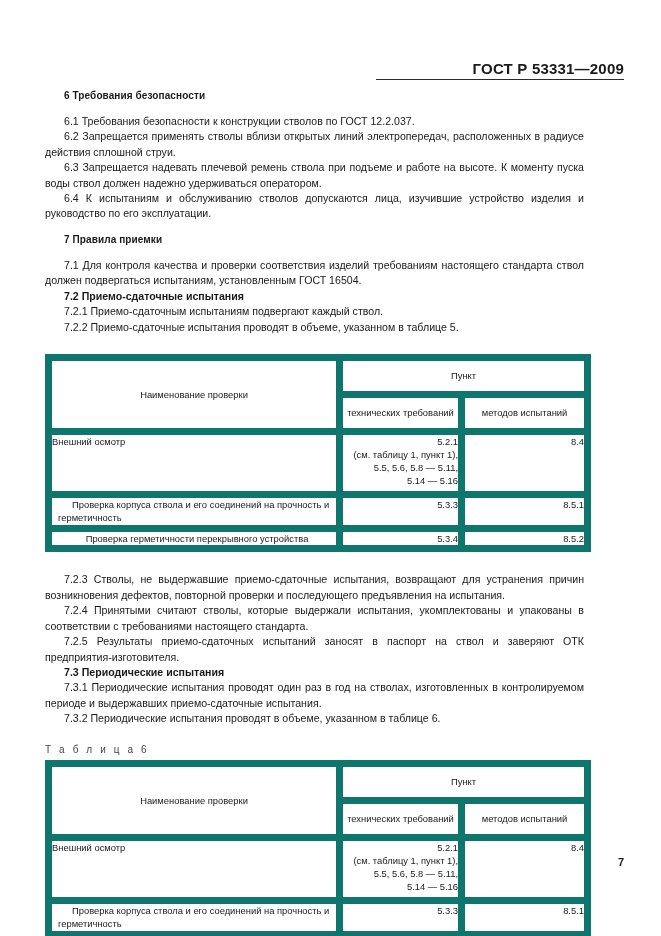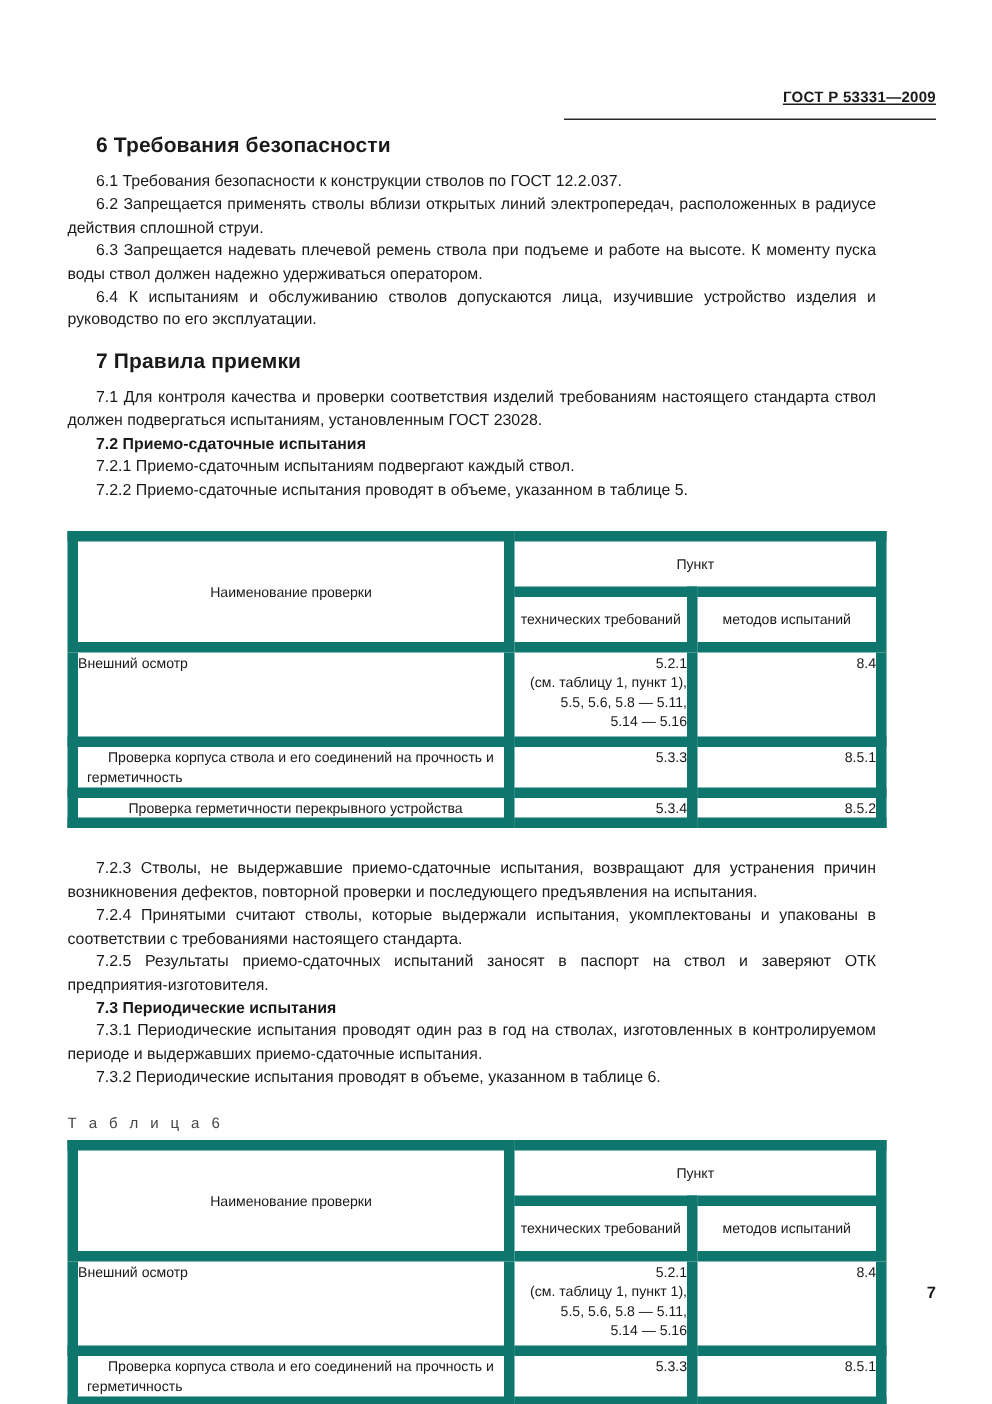--- a/index.html
+++ b/index.html
@@ -21,45 +21,44 @@
     width: 661px;
     height: 936px;
     background: #fff;
   }
 
   
   .runhead {
     position: absolute;
     right: 37px;
     top: 60px;
-    font-size: 10px;
+    font-size: 15px;
     font-weight: bold;
     letter-spacing: 0.2px;
     white-space: nowrap;
-    text-decoration: underline;
   }
   .runhead-rule {
     position: absolute;
     right: 37px;
     top: 79px;
     width: 248px;
     height: 1px;
     background: #2a2a2a;
   }
 
   
   .body-block {
     position: absolute;
     left: 45px;
     top: 88px;
     width: 539px;
   }
 
   h2.sec {
-    font-size: 14px;
+    font-size: 10px;
     font-weight: bold;
     margin: 0;
     padding: 0 0 0 19px;
     line-height: 16px;
     letter-spacing: 0.1px;
   }
 
   h3.subsec {
     font-size: 10.6px;
     font-weight: bold;
@@ -169,21 +168,21 @@
     <h2 class="sec">6  Требования безопасности</h2>
     <div class="gap-10"></div>
     <p class="para">6.1  Требования безопасности к конструкции стволов по ГОСТ 12.2.037.</p>
     <p class="para">6.2  Запрещается применять стволы вблизи открытых линий электропередач, расположенных в радиусе действия сплошной струи.</p>
     <p class="para">6.3  Запрещается надевать плечевой ремень ствола при подъеме и работе на высоте. К моменту пуска воды ствол должен надежно удерживаться оператором.</p>
     <p class="para">6.4  К испытаниям и обслуживанию стволов допускаются лица, изучившие устройство изделия и руководство по его эксплуатации.</p>
 
     <div class="gap-10"></div>
     <h2 class="sec">7  Правила приемки</h2>
     <div class="gap-10"></div>
-    <p class="para">7.1  Для контроля качества и проверки соответствия изделий требованиям настоящего стандарта ствол должен подвергаться испытаниям, установленным ГОСТ 23028.</p>
+    <p class="para">7.1  Для контроля качества и проверки соответствия изделий требованиям настоящего стандарта ствол должен подвергаться испытаниям, установленным ГОСТ 16504.</p>
     <h3 class="subsec">7.2  Приемо-сдаточные испытания</h3>
     <p class="para">7.2.1  Приемо-сдаточным испытаниям подвергают каждый ствол.</p>
     <p class="para">7.2.2  Приемо-сдаточные испытания проводят в объеме, указанном в таблице 5.</p>
 
     <div class="gap-10"></div>
     <div class="gap-6"></div>
     <div class="gap-3"></div>
 
     <table class="gost">
       <colgroup>

